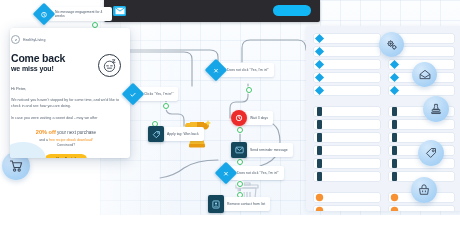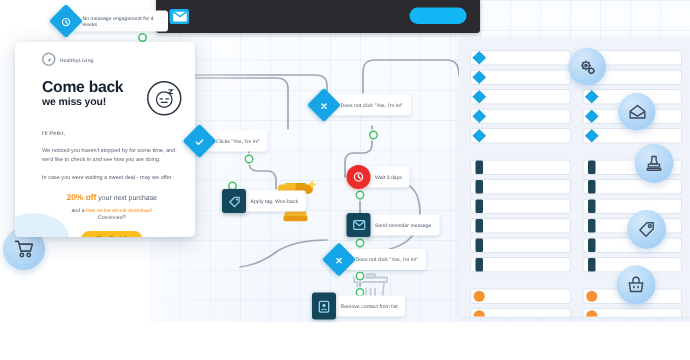--- a/index.html
+++ b/index.html
@@ -117,21 +117,21 @@
   }
 
   
   .illus{position:absolute;}
 
   
   .email-card{
     position:absolute;left:10px;top:28px;width:120px;height:130px;
     background:#fff;border-radius:3px;
     box-shadow:0 3px 14px rgba(40,70,115,.20), 0 1px 3px rgba(40,70,115,.12);
-    padding:7px 9px 0 18px;box-sizing:border-box;overflow:hidden;
+    padding:7px 9px 0 1px;box-sizing:border-box;overflow:hidden;
   }
   .brand{display:flex;align-items:center;gap:3px;margin-bottom:9px;}
   .brand-mark{
     width:7px;height:7px;border-radius:50%;border:.7px solid #9aa6b5;
     display:flex;align-items:center;justify-content:center;
   }
   .brand-name{font-size:3.3px;color:#7c8796;letter-spacing:.02em;font-weight:bold;}
   .email-head{display:flex;align-items:flex-start;justify-content:space-between;}
   .head-1{font-size:10.5px;font-weight:bold;color:#15212e;letter-spacing:-.2px;line-height:1.05;}
   .head-2{font-size:7px;font-weight:bold;color:#15212e;letter-spacing:-.1px;margin-top:1px;}

